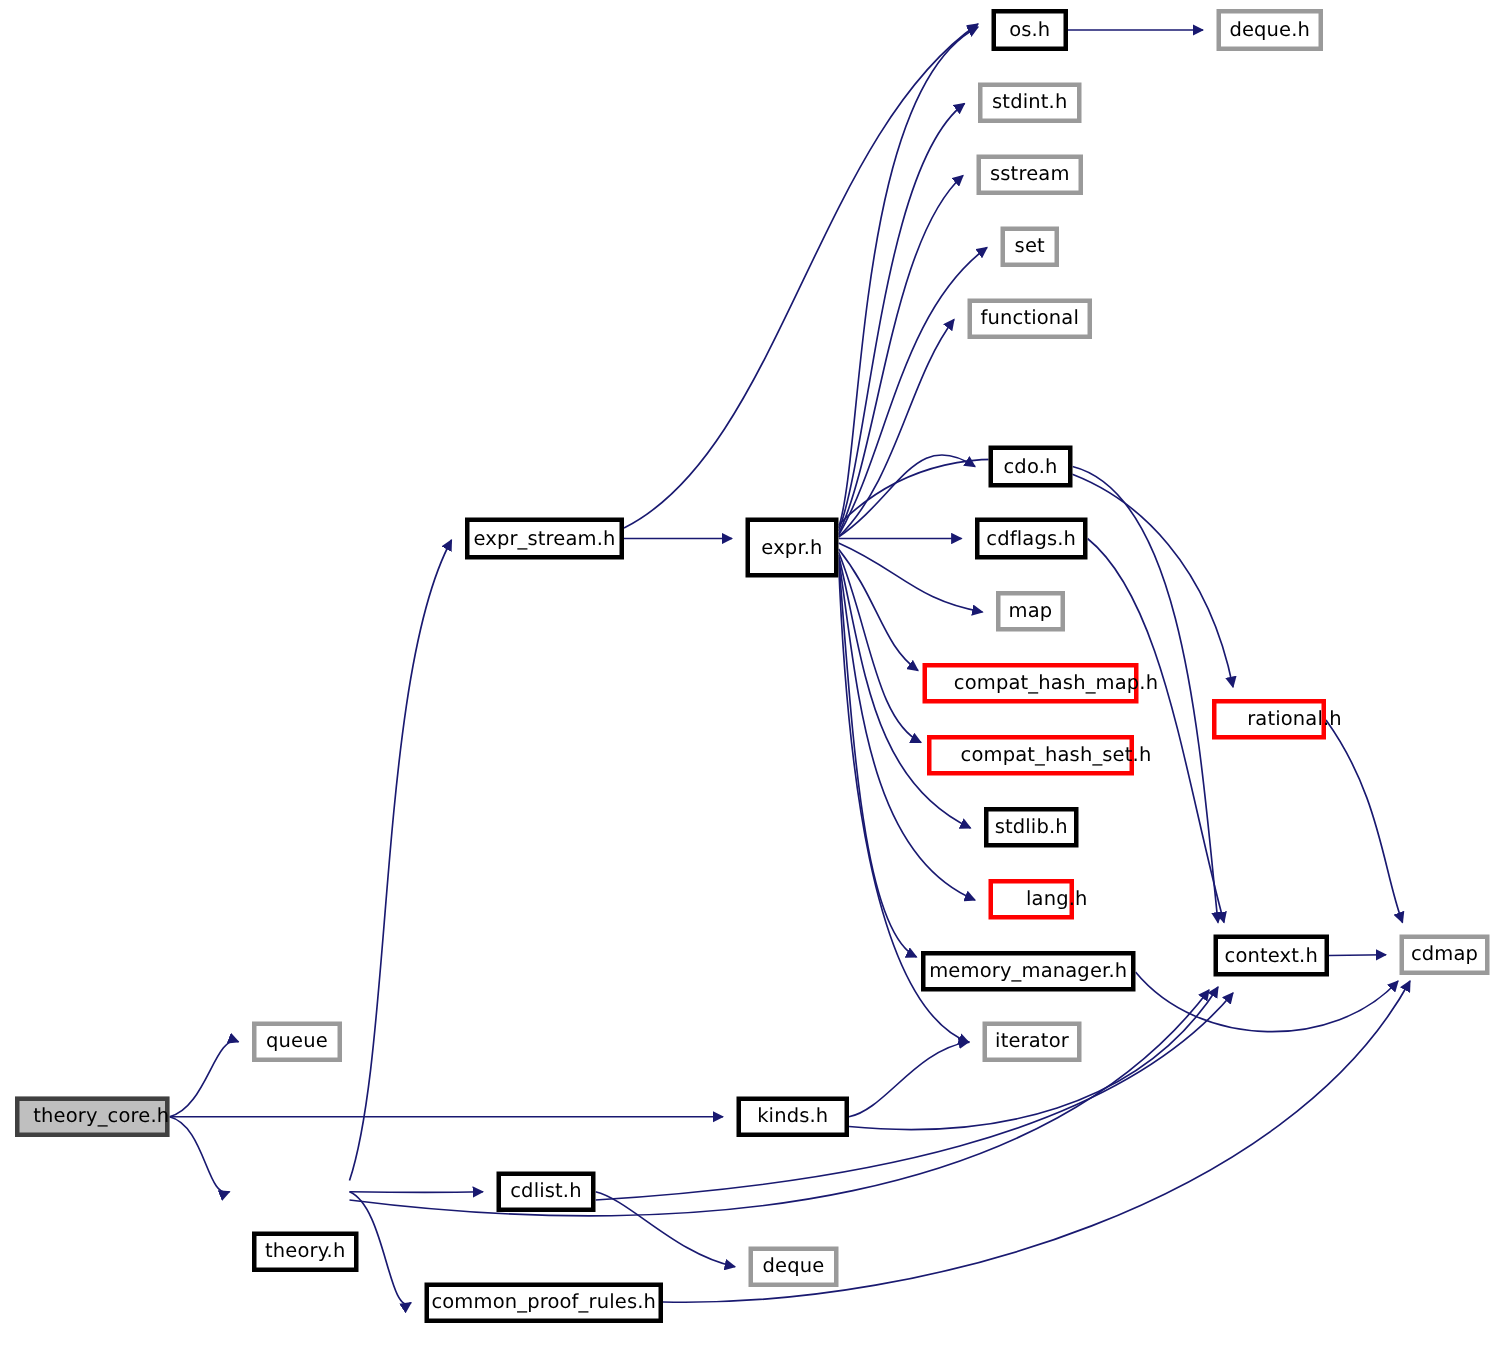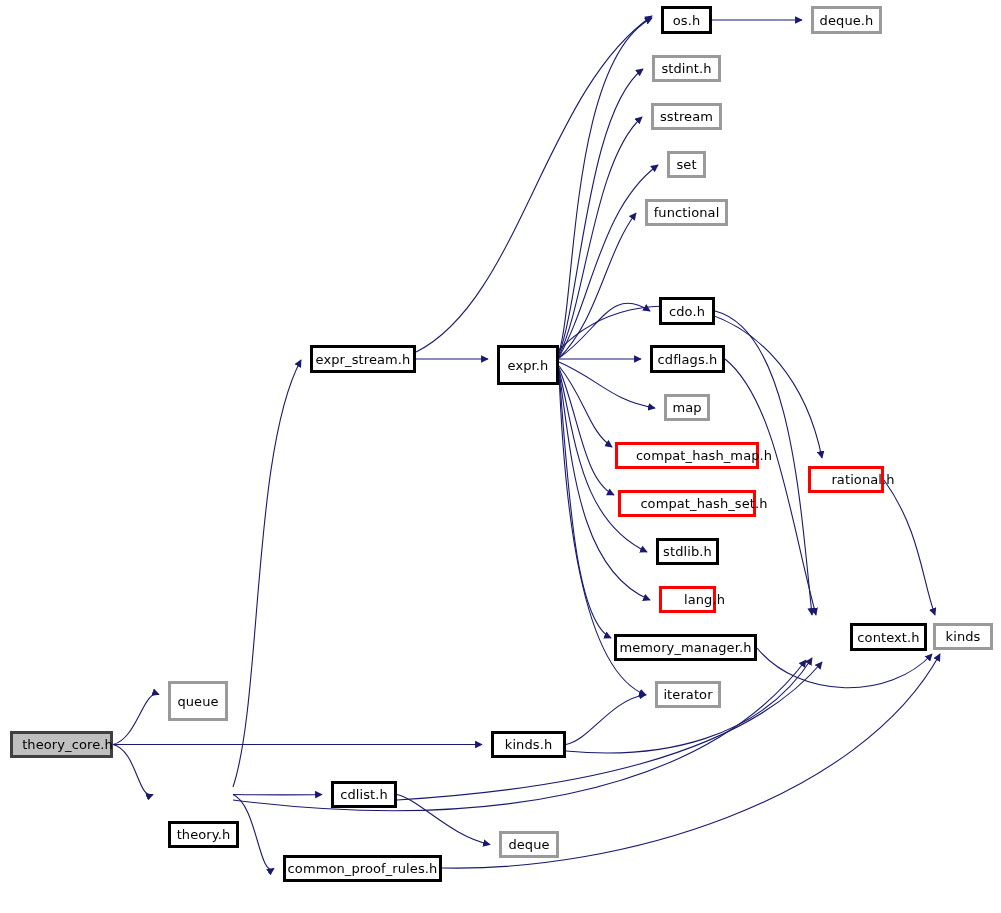--- a/index.html
+++ b/index.html
@@ -61,21 +61,21 @@
         <path d="M 884 480 C 920 530, 922 580, 935 615"></path>
         <path d="M 886 637 L 924 636.5"></path>
         <path d="M 757 648 C 800 700, 890 700, 932 654"></path>
       </g>
   </svg>
 
   <div id="nodes">
       <div class="node cur" style="left: 10px; top: 731px; width: 103px; height: 27px; padding-left: 12px;">
         <span class="lbl">theory_core.h</span>
       </div>
-      <div class="node lib" style="left: 168px; top: 681px; width: 60px; height: 40px;">
+      <div class="node lib" style="left: 168px; top: 681px; width: 60px; height: 27px;">
         <span class="lbl">queue</span>
       </div>
       <div class="node hdr" style="left: 168px; top: 781px; width: 71px; height: 27px; margin-top: 40px;">
         <span class="lbl">theory.h</span>
       </div>
       <div class="node hdr" style="left: 491px; top: 731px; width: 75px; height: 27px;">
         <span class="lbl">kinds.h</span>
       </div>
       <div class="node hdr" style="left: 331px; top: 781px; width: 66px; height: 27px;">
         <span class="lbl">cdlist.h</span>
@@ -133,21 +133,21 @@
       </div>
       <div class="node hdr" style="left: 614px; top: 634px; width: 143px; height: 27px;">
         <span class="lbl">memory_manager.h</span>
       </div>
       <div class="node lib" style="left: 655px; top: 681px; width: 66px; height: 27px;">
         <span class="lbl">iterator</span>
       </div>
       <div class="node red" style="left: 808px; top: 466px; width: 76px; height: 27px;">
         <span class="lbl">rational.h</span>
       </div>
-      <div class="node hdr" style="left: 850px; top: 623px; width: 77px; height: 28px;">
+      <div class="node hdr" style="left: 809px; top: 623px; width: 77px; height: 28px;">
         <span class="lbl">context.h</span>
       </div>
       <div class="node lib" style="left: 933px; top: 623px; width: 60px; height: 27px;">
-        <span class="lbl">kinds</span>
+        <span class="lbl">cdmap</span>
       </div>
     </div>
 
 </div>
 
 </body></html>

